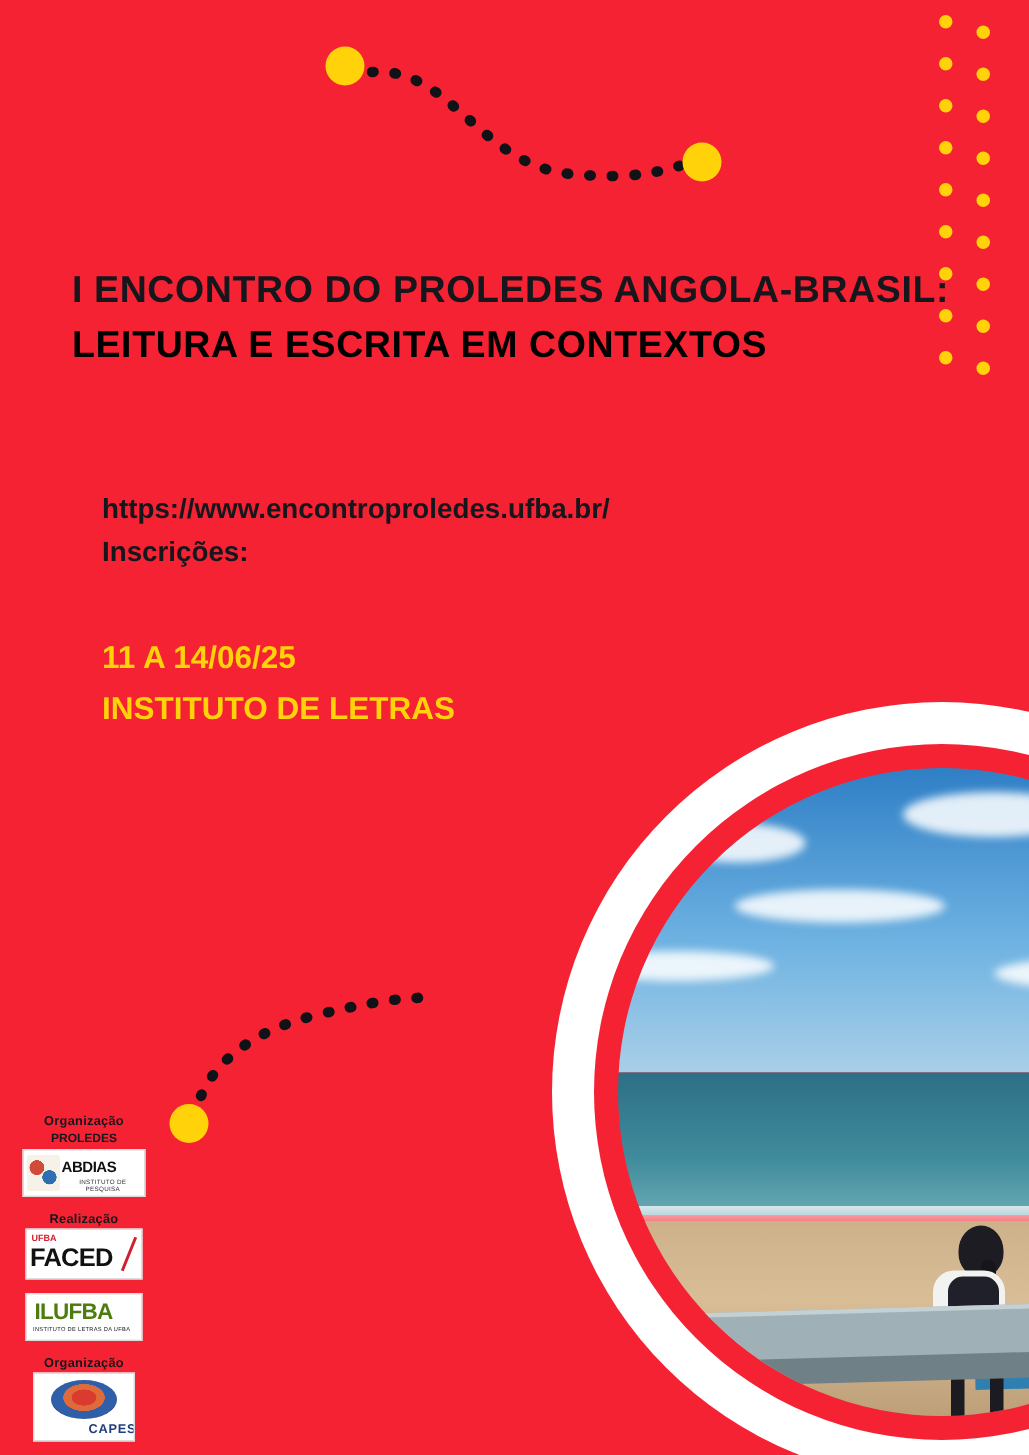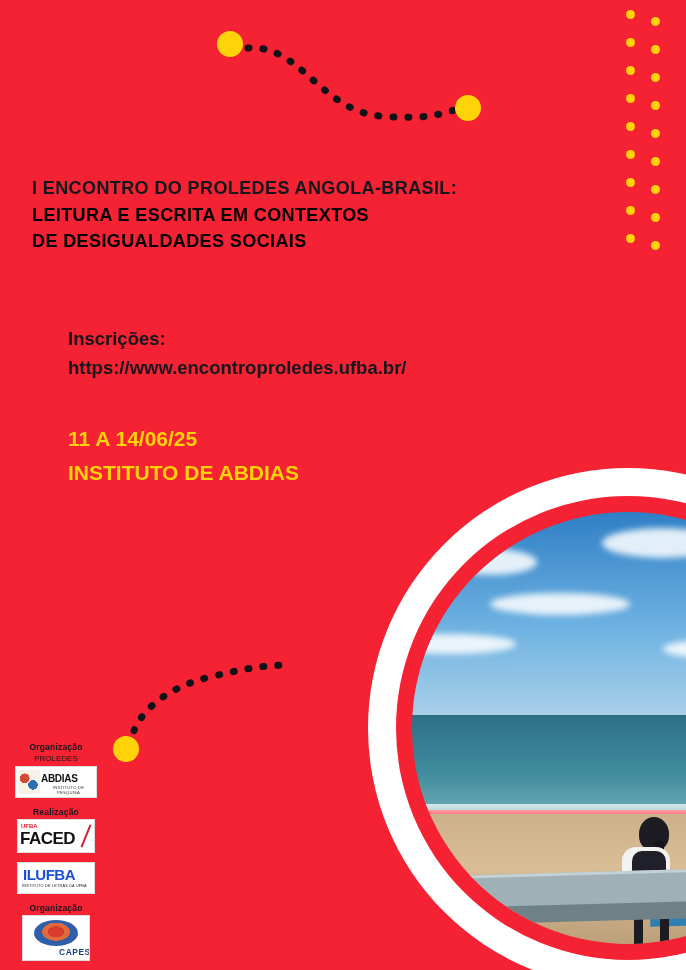--- a/index.html
+++ b/index.html
@@ -52,25 +52,26 @@
   .curve-top svg, .curve-bottom svg { display: block; }
 
   
   .title-block {
     position: absolute;
     top: 175px;
     left: 32px;
     width: 560px;
   }
   .title-line {
-    font-size: 18px;
+    font-size: 25px;
     font-weight: bold;
     letter-spacing: 0.4px;
     line-height: 1.48;
     white-space: nowrap;
+    margin-left: 16px;
   }
   .t-dark { color: #16161d; }
   .t-yellow { color: #000000; }
 
   .signup-block {
     position: absolute;
     top: 325px;
     left: 68px;
     width: 580px;
     color: #16161d;
@@ -257,21 +258,21 @@
   }
   .sp-label {
     font-size: 8.5px;
     font-weight: bold;
     color: #16161d;
     margin: 0 0 2px 0;
     letter-spacing: 0.2px;
   }
   .sp-sublabel {
     font-size: 8px;
-    font-weight: normal;
+    font-weight: bold;
     color: #16161d;
     margin: 0 0 3px 0;
   }
   .logo-card {
     background: #ffffff;
     margin: 0 auto 9px auto;
     position: relative;
     overflow: hidden;
   }
   .logo-abdias {
@@ -336,21 +337,21 @@
   .logo-ilufba {
     width: 76px;
     height: 30px;
     border: 1px solid #dcdcdc;
   }
   .logo-ilufba .li-txt {
     position: absolute;
     left: 5px; top: 3px;
     font-size: 15px;
     font-weight: bold;
-    color: #1d4ed8;
+    color: #4d7c0f;
     letter-spacing: -0.5px;
   }
   .logo-ilufba .li-sub {
     position: absolute;
     left: 4px; top: 21px;
     font-size: 3.8px;
     color: #222;
     letter-spacing: 0.2px;
   }
 
@@ -415,31 +416,30 @@
   <div class="curve-bottom">
     <svg width="220" height="120" viewBox="0 0 220 120">
       <path d="M 30 100 C 34 72 60 44 110 32 C 150 22 170 20 190 20" fill="none" stroke="#111118" stroke-width="7" stroke-linecap="round" stroke-dasharray="1 14"></path>
       <circle cx="26" cy="104" r="13" fill="#ffd20a"></circle>
     </svg>
   </div>
 
   <div class="title-block">
     <div class="title-line t-dark">I ENCONTRO DO PROLEDES ANGOLA-BRASIL:</div>
     <div class="title-line t-yellow">LEITURA E ESCRITA EM CONTEXTOS</div>
-    <div class="title-line t-yellow">DE DESIGUALDADES SOCIAIS</div>
   </div>
 
   <div class="signup-block">
+    <div class="signup-line">https://www.encontroproledes.ufba.br/</div>
     <div class="signup-line">Inscrições:</div>
-    <div class="signup-line">https://www.encontroproledes.ufba.br/</div>
   </div>
 
   <div class="when-block">
     <div class="when-line">11 A 14/06/25</div>
-    <div class="when-line">INSTITUTO DE ABDIAS</div>
+    <div class="when-line">INSTITUTO DE LETRAS</div>
   </div>
 
   <div class="photo-outer">
     <div class="photo-ring">
       <div class="photo-clip">
         <div class="photo">
           <div class="sky">
             <span class="cloud" style="left:8%;  top:18%; width:90px; height:26px;"></span>
             <span class="cloud" style="left:44%; top:8%;  width:120px; height:30px;"></span>
 

